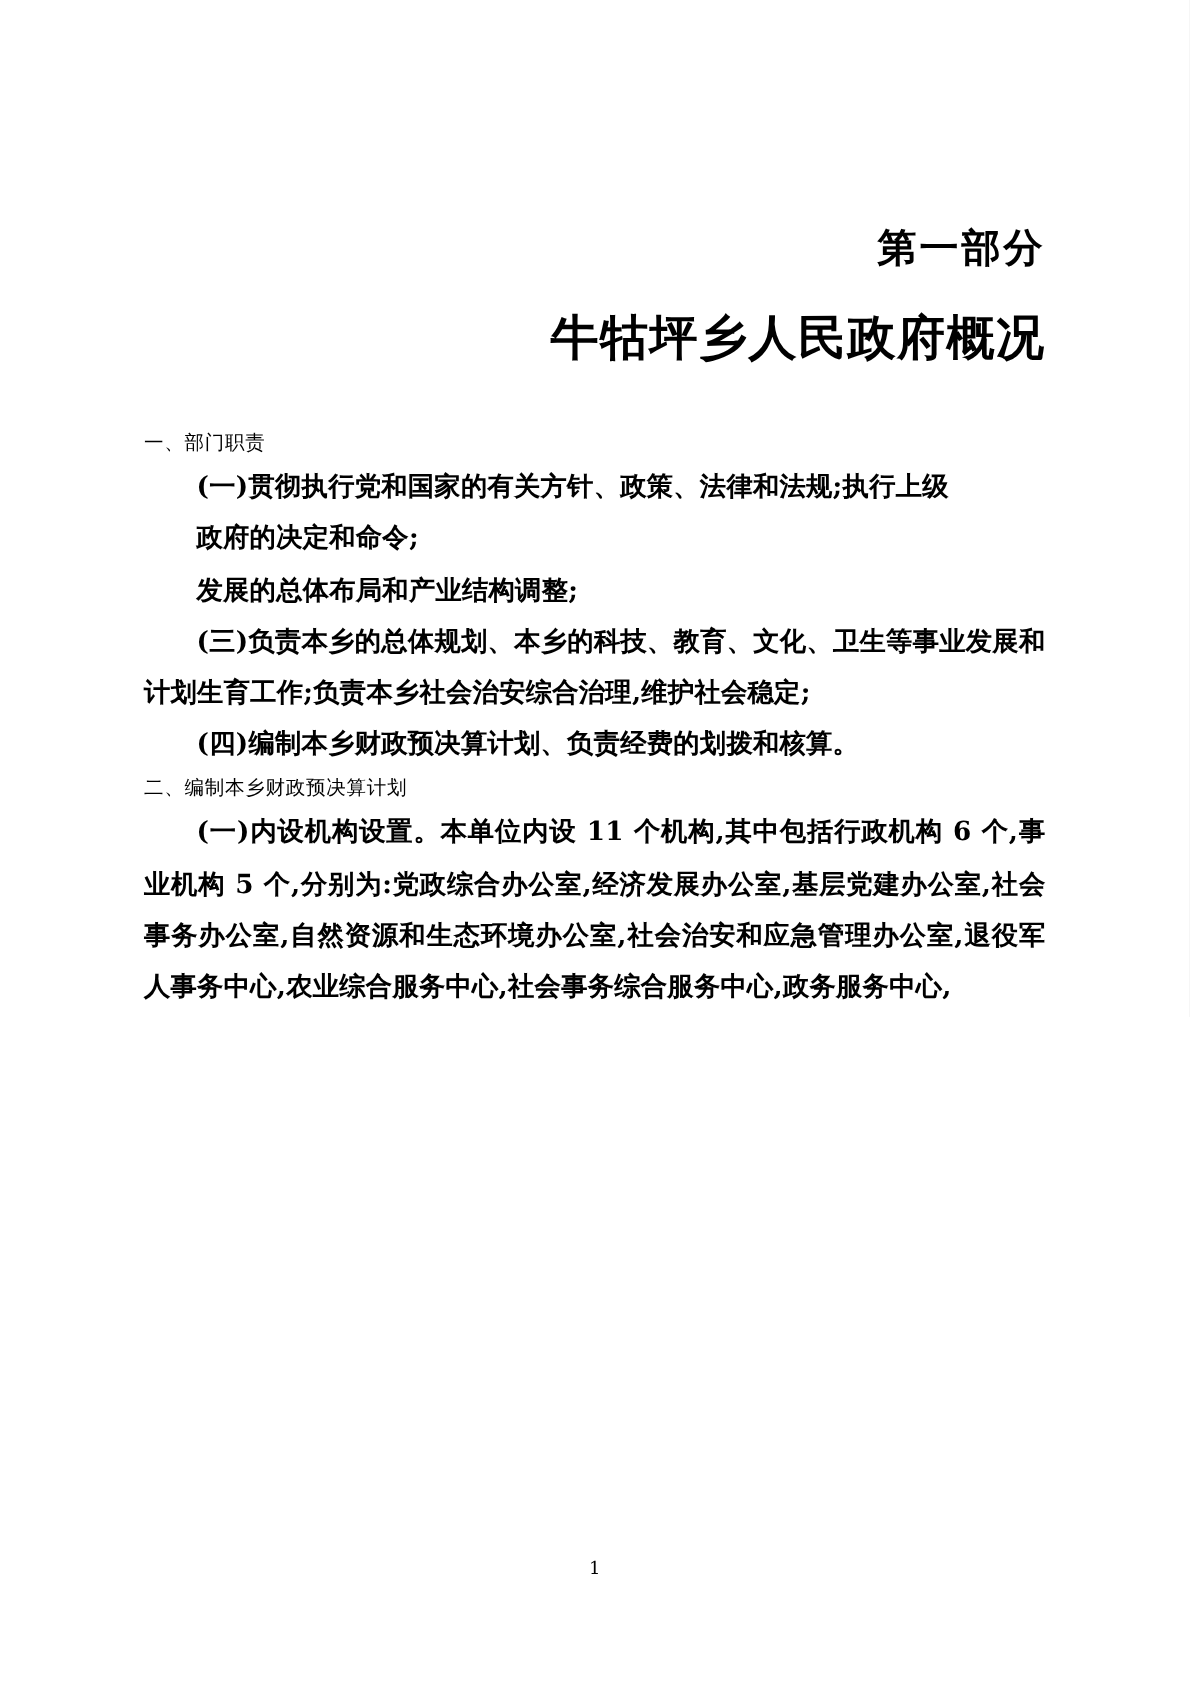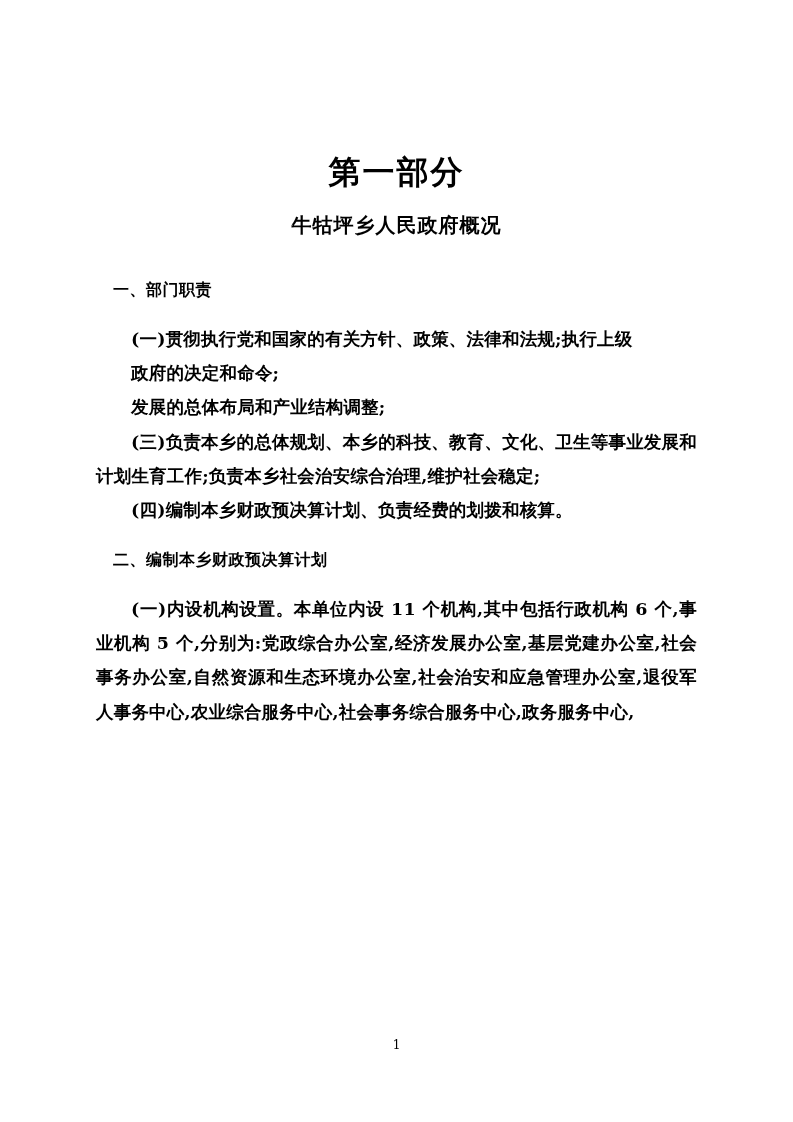--- a/index.html
+++ b/index.html
@@ -18,42 +18,42 @@
     color: #000000;
     overflow: hidden;
   }
   .content {
     position: absolute;
     left: 96px;
     right: 96px;
     top: 148px;
   }
   .title-1 {
-    text-align: center;
-    font-size: 32px;
+    text-align: right;
+    font-size: 26px;
     font-weight: bold;
     letter-spacing: 2px;
     line-height: 1.5;
     margin: 0 0 14px 0;
-    font-family: Liberation Sans, sans-serif;
+    font-family: Liberation Mono, monospace;
   }
   .title-2 {
-    text-align: center;
-    font-size: 20px;
+    text-align: right;
+    font-size: 32px;
     font-weight: bold;
     letter-spacing: 1px;
     line-height: 1.5;
     margin: 0 0 34px 0;
     font-family: "DejaVu Sans", "Liberation Sans", sans-serif;
   }
   .heading {
-    font-size: 16px;
-    font-weight: bold;
+    font-size: 13px;
+    font-weight: normal;
     line-height: 1.95;
-    margin: 17px;
+    margin: 0;
     letter-spacing: 0.5px;
     font-family: "DejaVu Sans", "Liberation Sans", sans-serif;
   }
   .para {
     font-size: 17.5px;
     line-height: 1.95;
     margin: 0;
     text-align: justify;
     text-justify: inter-ideograph;
     letter-spacing: 0.2px;

